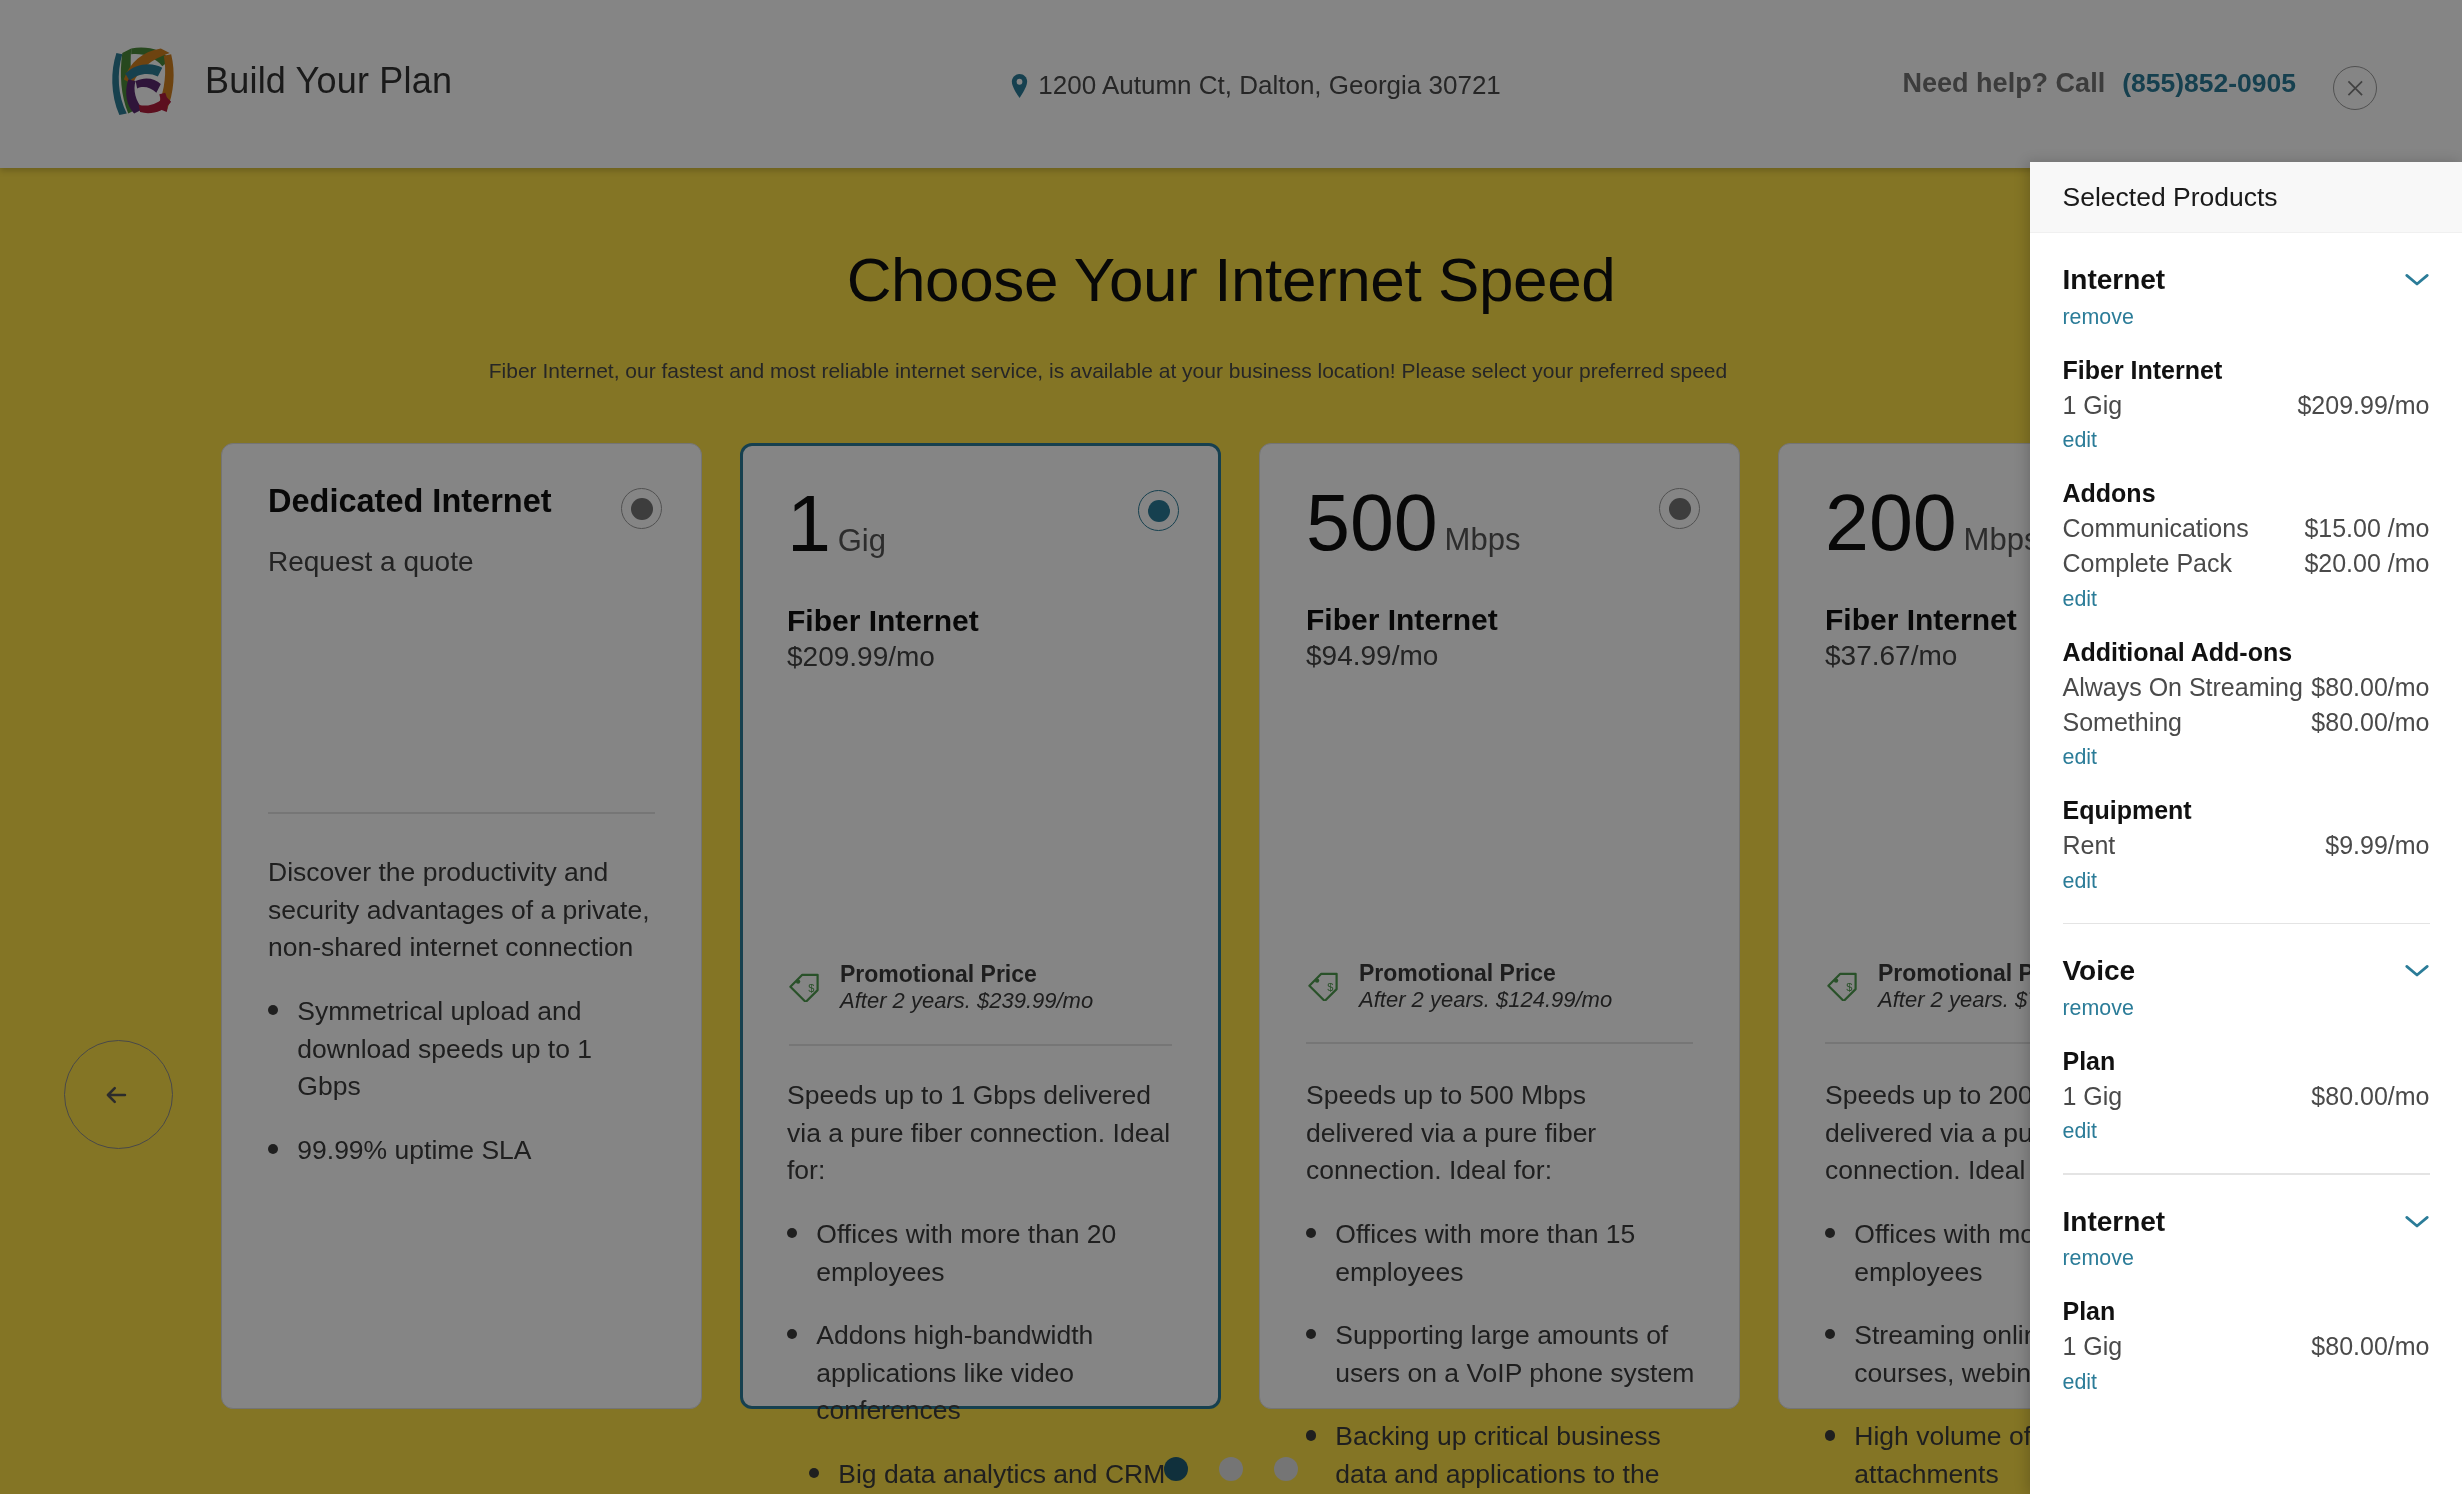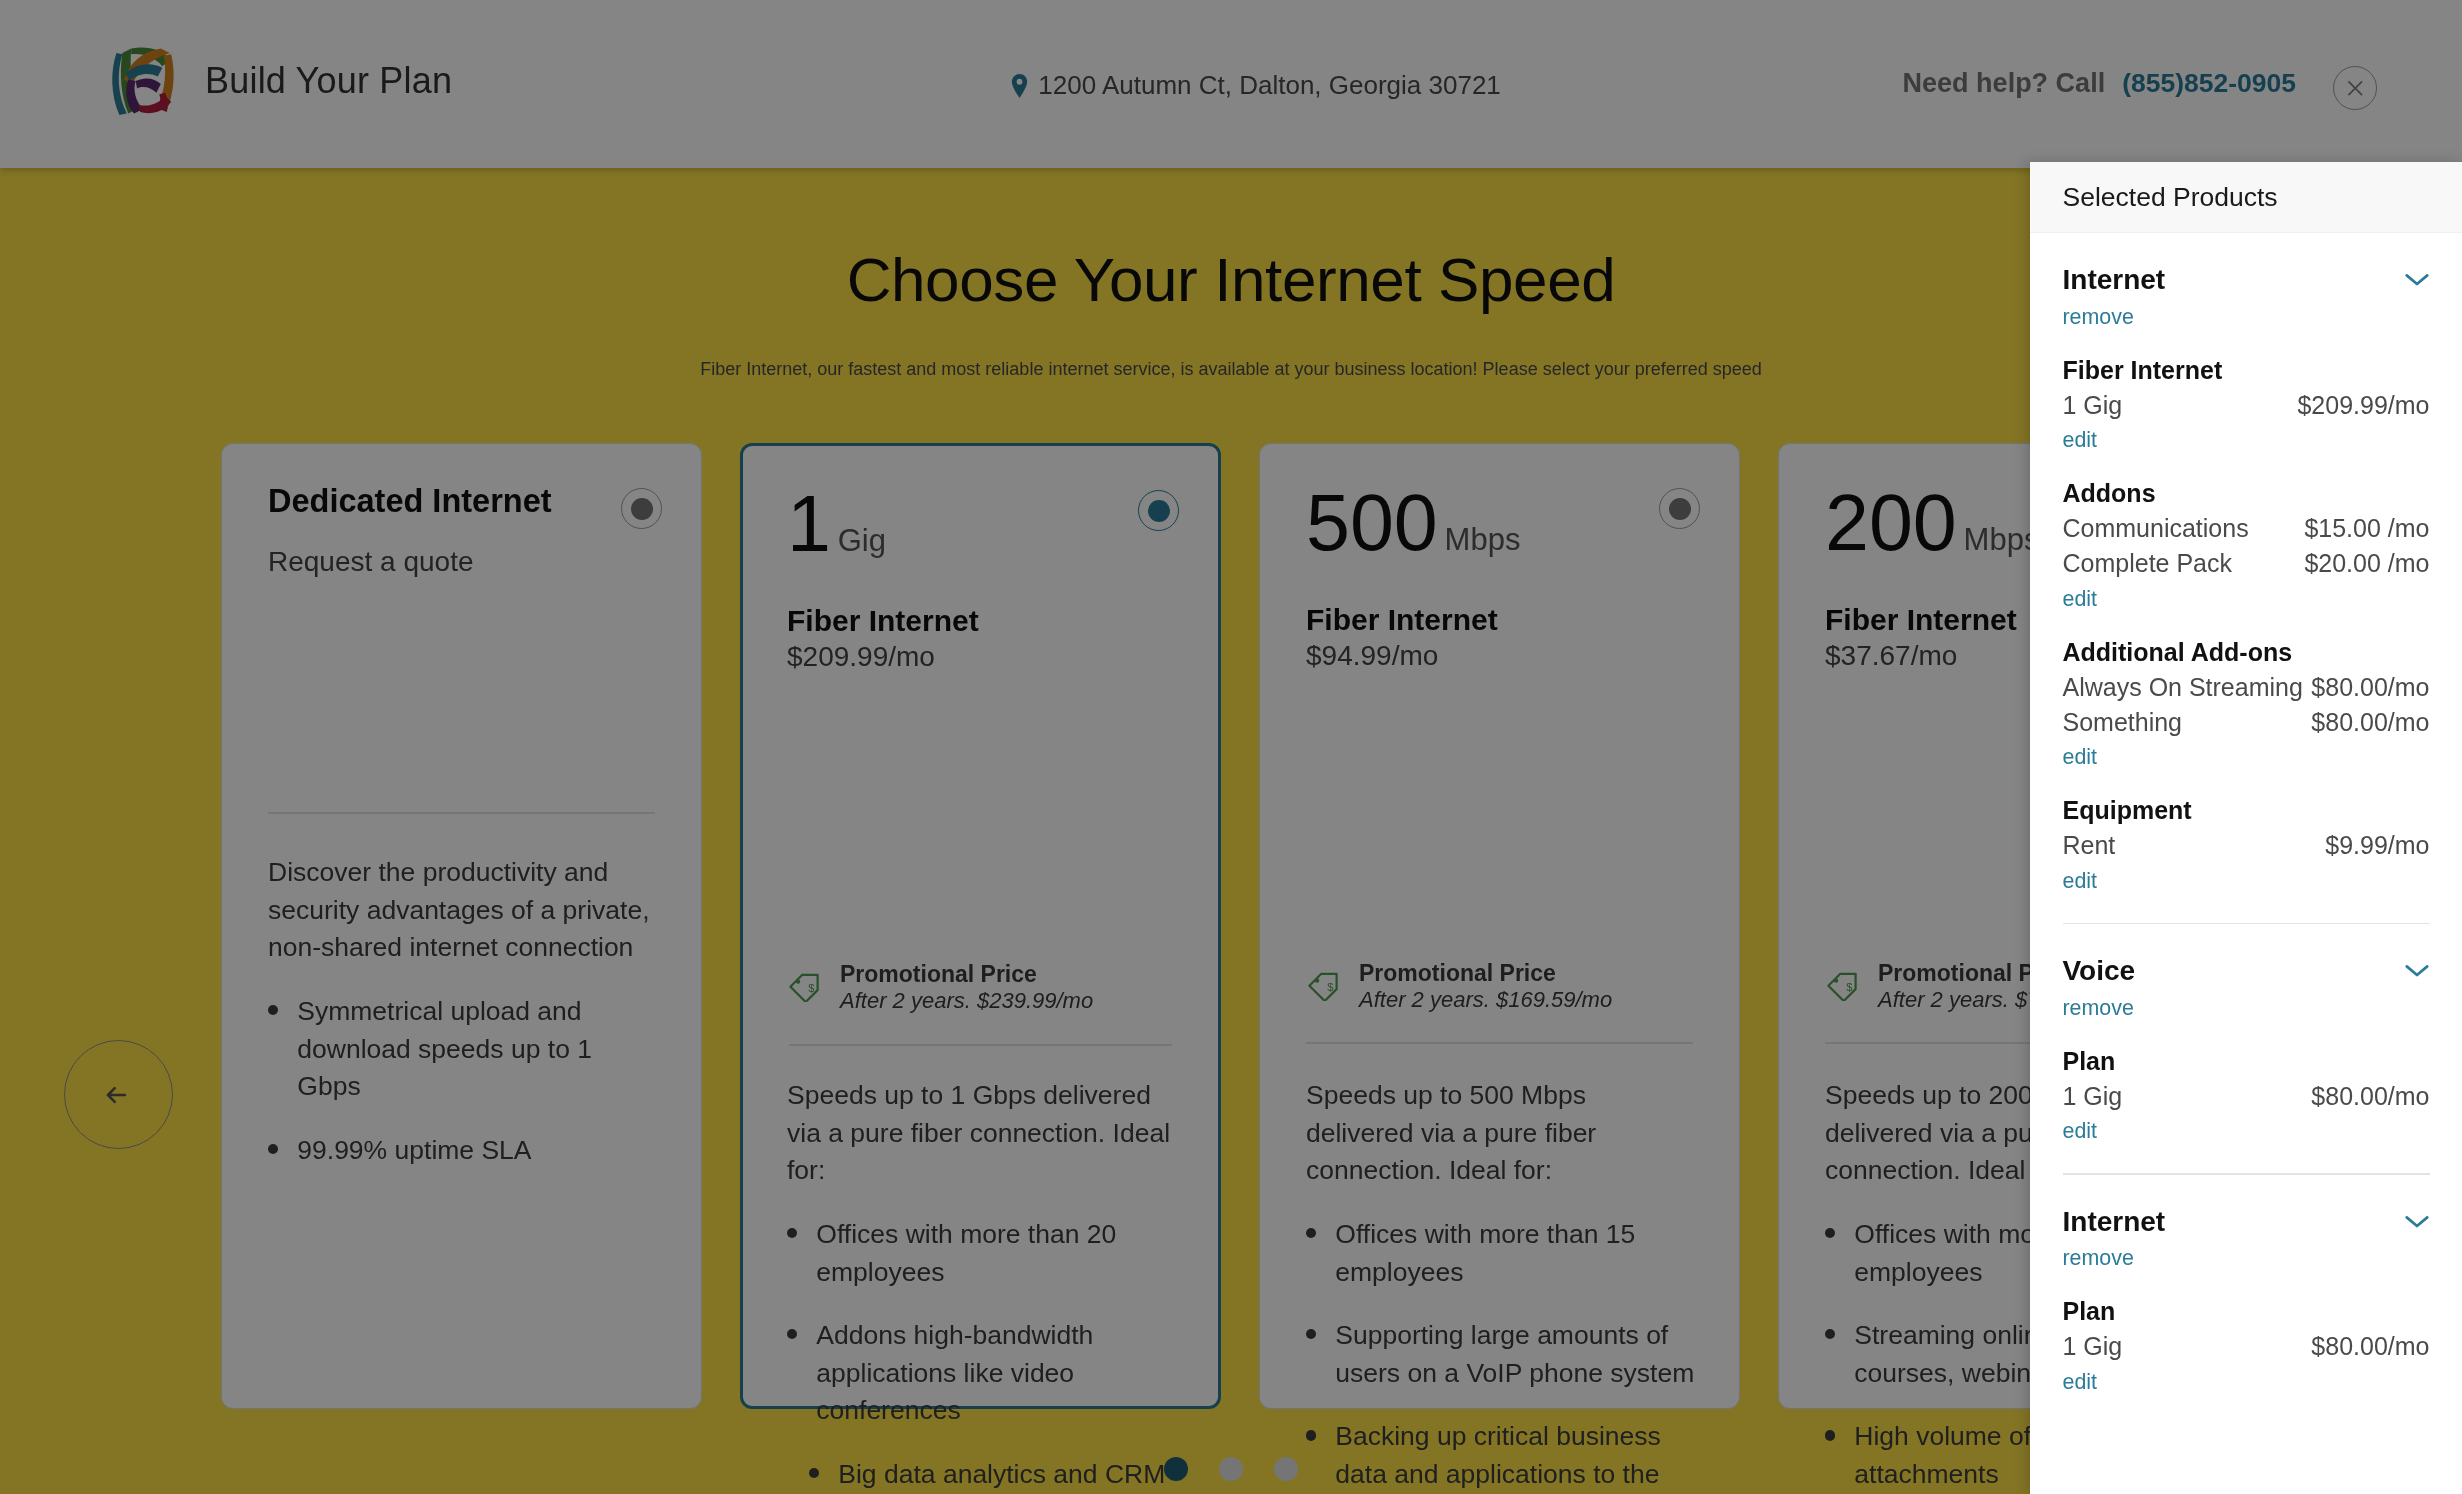--- a/index.html
+++ b/index.html
@@ -73,23 +73,23 @@
     position: absolute; left: 0; top: 168px; width: 2462px; height: 1327px;
     background: #fde047;
   }
   .page-title {
     position: absolute; left: 0; top: 76px; width: 2462px;
     text-align: center;
     font-size: 62px; font-weight: 400; color: #111111;
     letter-spacing: -0.4px;
   }
   .page-sub {
-    position: absolute; left: 0; top: 191px; width: 2462px;
+    position: absolute; left: 0; top: 191px; width: 2216px;
     text-align: center;
-    font-size: 18px; color: #4a4a4a;
+    font-size: 21px; color: #4a4a4a;
     white-space: nowrap;
   }
 
   
   .nav-arrow {
     position: absolute; left: 64px; top: 872px;
     width: 109px; height: 109px; border-radius: 50%;
     border: 1.7px solid #8c8c8c; background: transparent;
     display: flex; align-items: center; justify-content: center;
     cursor: pointer;
@@ -364,21 +364,21 @@
         <div class="promo">
           <span>
             <svg class="tag-icon" viewBox="0 0 40 40">
               <path d="M4 22 L18 8 L36 8 L36 26 L22 40 Z" fill="none" stroke="#4f9b4f" stroke-width="2.6" stroke-linejoin="round"></path>
               <circle cx="13" cy="16" r="2.6" fill="#4f9b4f"></circle>
               <text x="25" y="28" font-size="13" fill="#4f9b4f" font-family="Liberation Sans, sans-serif">$</text>
             </svg>
           </span>
           <span>
             <span class="promo-title">Promotional Price</span>
-            <span class="promo-sub">After 2 years. $169.59/mo</span>
+            <span class="promo-sub">After 2 years. $124.99/mo</span>
           </span>
         </div>
 
         <div class="divider-line low"></div>
 
         <div class="desc-block">
           <div class="desc-text">Speeds up to 500 Mbps delivered via a pure fiber connection. Ideal for:</div>
           <div class="bullets">
             <div class="bullet">
               <span class="bdot"></span>

